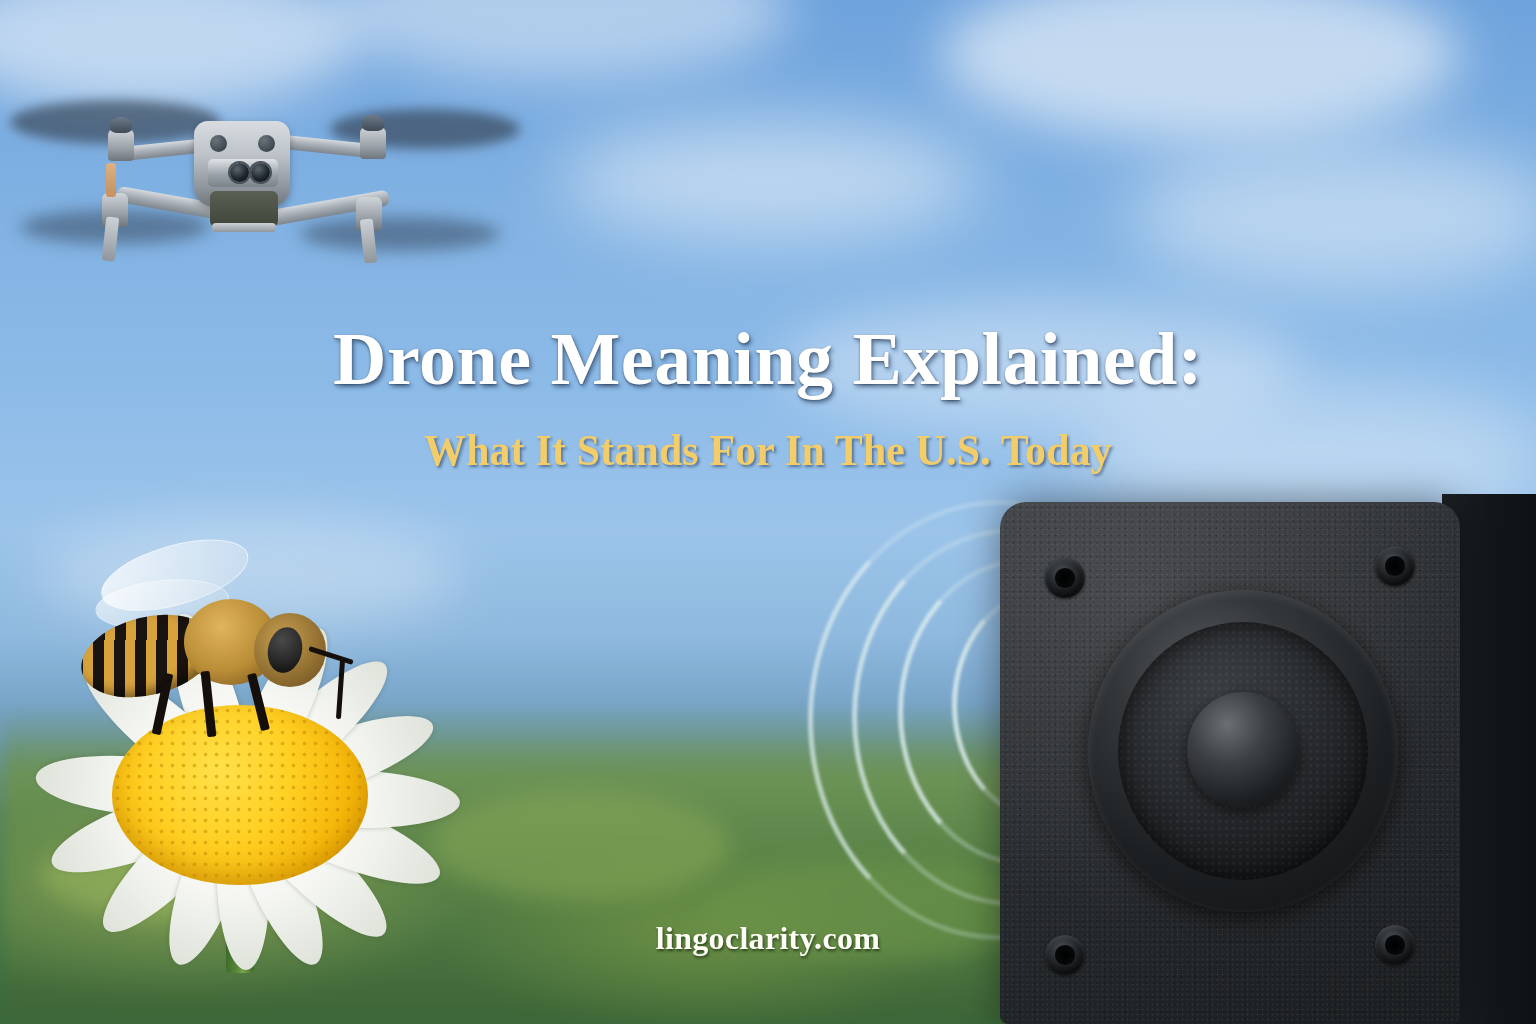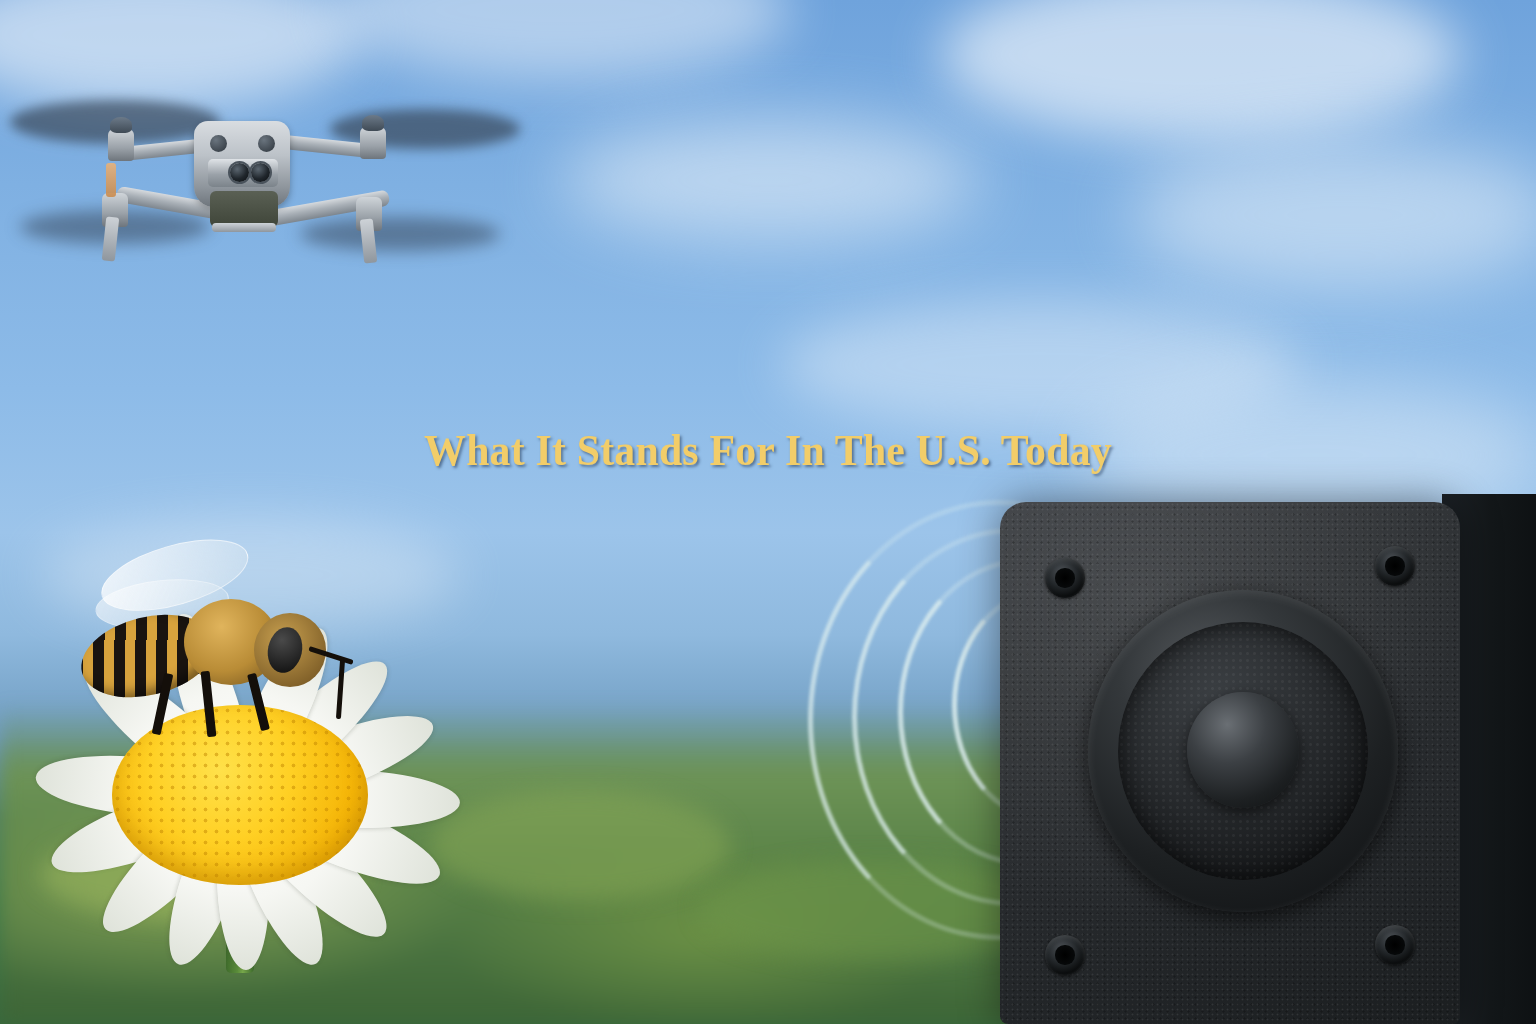--- a/index.html
+++ b/index.html
@@ -247,15 +247,17 @@
       <div class="bee-head" style="left:192px;top:52px; width:72px; height:74px;"></div>
       <div class="bee-eye" style="left:206px;top:66px; width:34px; height:46px;transform:rotate(12deg);"></div>
       <div class="bee-ant" style="left:246px;top:92px; width:46px;height:5px;transform:rotate(18deg);"></div>
       <div class="bee-ant" style="left:276px;top:98px; width:5px; height:60px;transform:rotate(4deg);"></div>
       <div class="bee-leg" style="left:96px; top:112px;width:9px; height:62px;transform:rotate(12deg);"></div>
       <div class="bee-leg" style="left:142px;top:110px;width:9px; height:66px;transform:rotate(-6deg);"></div>
       <div class="bee-leg" style="left:192px;top:112px;width:9px; height:58px;transform:rotate(-14deg);"></div>
     </div>
   </div>
 
+  <div class="title">Drone Meaning Explained:</div>
   <div class="subtitle">What It Stands For In The U.S. Today</div>
+  <div class="watermark">lingoclarity.com</div>
 
 </div>
 
 </body></html>

